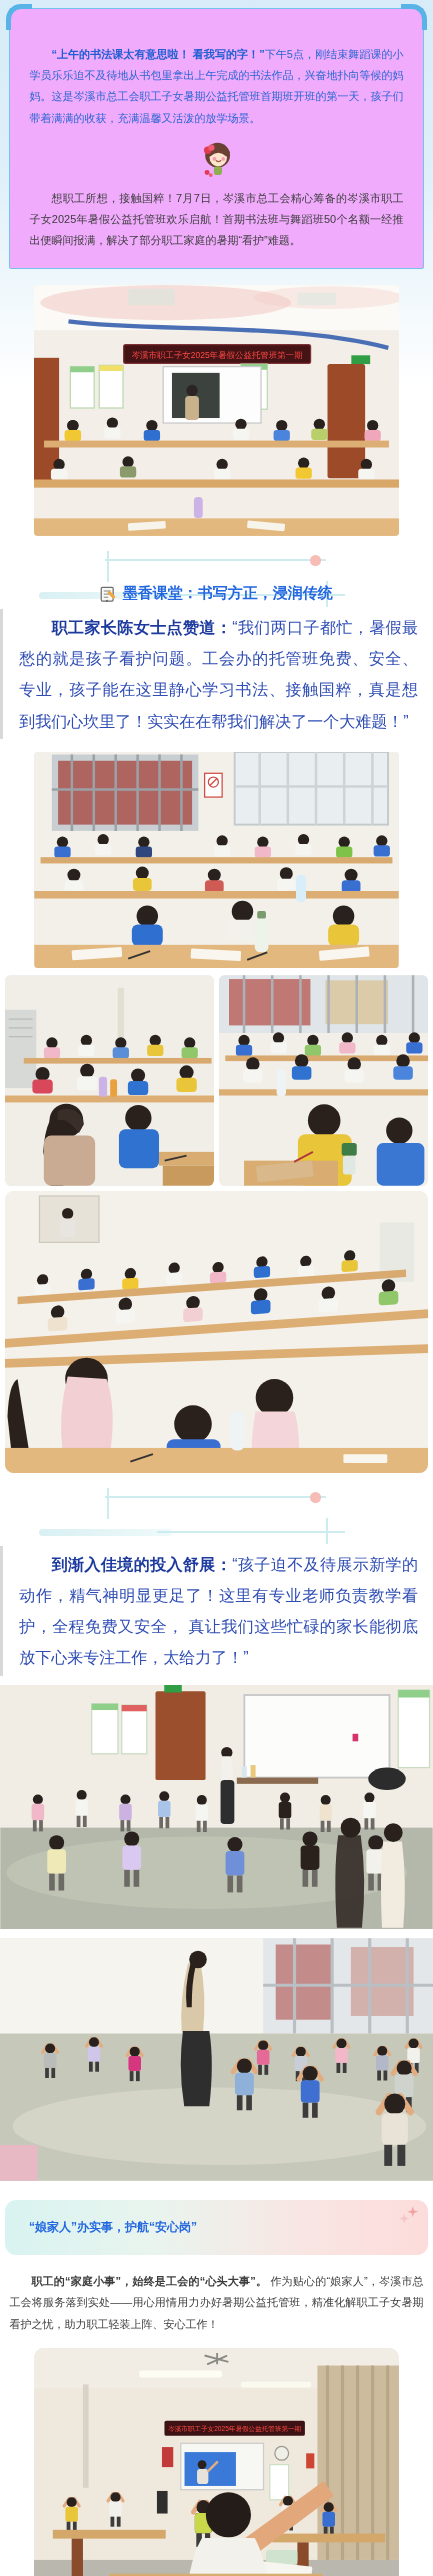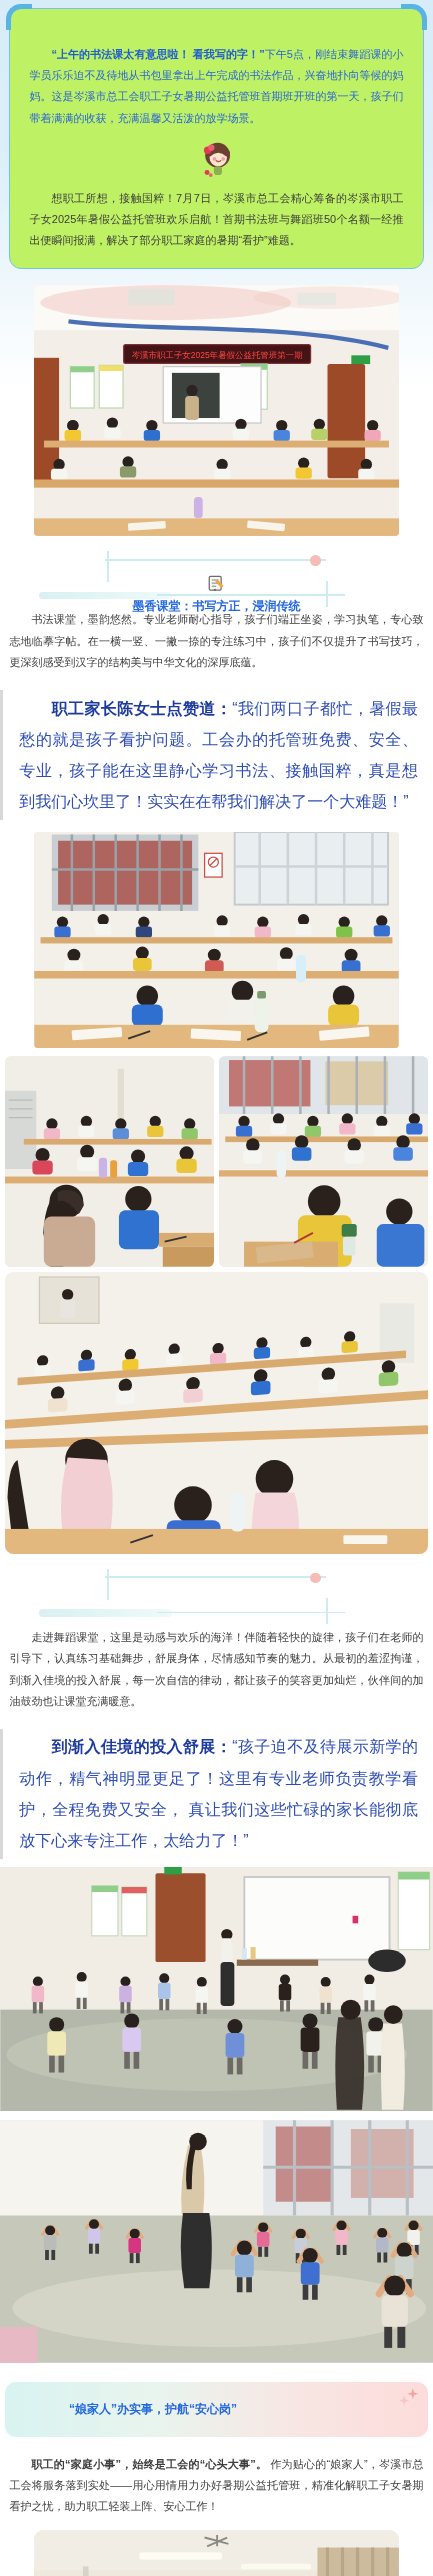--- a/index.html
+++ b/index.html
@@ -7,23 +7,23 @@
     width:433px;
     font-family:"Liberation Sans","DejaVu Sans",sans-serif;
     background:linear-gradient(180deg,#d7ecf8 0px,#ddeff9 163px,#ecf6fb 263px,#ffffff 389px,#ffffff 100%);
     overflow-x:hidden;
   }
   .page{width:433px;position:relative;}
 
   
   .intro-card{
     margin:7.5px 9.4px 0 9.4px;
-    background:#bef264;
+    background:#f0abfc;
     border:1.9px solid #74c3ed;
-    border-radius:12px;
+    border-radius:2px;
     padding:24px 19px 16.3px 19px;
     position:relative;
   }
   .corner{position:absolute;width:21px;height:21px;}
   .corner.tl{left:-4.4px;top:-4.4px;border-left:5.6px solid #58b4e6;border-top:5.6px solid #58b4e6;border-top-left-radius:15px;}
   .corner.tr{right:-4.4px;top:-4.4px;border-right:5.6px solid #58b4e6;border-top:5.6px solid #58b4e6;border-top-right-radius:15px;}
   .intro-text{
     font-size:11px;line-height:1.95;color:#2c66d4;text-align:justify;text-indent:2em;
   }
   .intro-text b{color:#1f5ed2;}
@@ -48,41 +48,41 @@
   
   .section-head{position:relative;text-align:center;margin:25px 0 19px 0;height:29px;}
   .section-head .deco-top{position:absolute;top:-2.5px;left:105px;width:221px;height:1.9px;background:#cdecef;}
   .section-head .deco-vert-left{position:absolute;top:-10px;left:107px;width:1.9px;height:31px;background:#cdecef;}
   .section-head .deco-dot{position:absolute;top:-6.3px;right:112px;width:10.7px;height:10.7px;border-radius:50%;background:#f6bcb6;}
   .section-head .deco-blob{position:absolute;bottom:-8.8px;left:39px;width:133px;height:7.5px;border-radius:5px;background:linear-gradient(90deg,#d9f0f2,#effafa);}
   .section-head .deco-bot-line{position:absolute;bottom:-5.6px;left:157px;width:188px;height:1.9px;background:#cdecef;}
   .section-head .deco-vert-right{position:absolute;bottom:-16.3px;right:105px;width:1.9px;height:26px;background:#cdecef;}
   .section-title{
     position:relative;display:inline-flex;align-items:center;gap:6.3px;
-    font-size:12px;font-weight:bold;color:#2468e0;padding-top:14px;flex-direction:column;
+    font-size:15px;font-weight:bold;color:#2468e0;padding-top:23px;
   }
 
   
   .quote{
     margin:16.3px 0 0 0;
     border-left:3.8px solid #d8d8d8;
     padding:2.5px 15px 2.5px 16.3px;
     font-size:16px;line-height:1.95;color:#2f4db4;text-align:justify;
   }
   .quote b{display:inline;color:#1d3a9e;}
   .quote .lead-indent{display:inline-block;width:2em;}
 
   
   .banner{
     position:relative;
     margin:19px 5px 0 5px;height:55px;border-radius:11.3px;
     background:linear-gradient(90deg,#d8f3f1 0%,#e9f4ee 35%,#f8e6e3 70%,#fcdcdb 100%);
     display:flex;align-items:center;
   }
-  .banner-title{font-size:12px;font-weight:bold;color:#2468e0;padding-left:24px;margin-left:40px;}
+  .banner-title{font-size:12px;font-weight:bold;color:#2468e0;padding-left:24px;}
   .banner .star{position:absolute;top:5px;right:8.8px;}
 
   .hidden-defs{position:absolute;width:0;height:0;overflow:hidden;}
 </style>
 </head>
 <body>
 
 <svg class="hidden-defs" aria-hidden="true">
   <defs>
     <g id="kid-sit">
@@ -199,21 +199,20 @@
         <line x1="6" y1="8" x2="17" y2="8" stroke="#9a9a9a" stroke-width="2"></line>
         <line x1="6" y1="13" x2="17" y2="13" stroke="#9a9a9a" stroke-width="2"></line>
         <line x1="6" y1="18" x2="13" y2="18" stroke="#9a9a9a" stroke-width="2"></line>
         <rect x="13" y="8" width="14" height="5" rx="1" fill="#f0a73e" transform="rotate(45 15 10)"></rect>
         <path d="M11,22 L14,25 L10.5,25.5 Z" fill="#4a4a4a" transform="rotate(45 12 23)"></path>
       </svg>
       <span>墨香课堂：书写方正，浸润传统</span>
     </span>
   </div>
 
-  <p class="para">书法课堂，墨韵悠然。专业老师耐心指导，孩子们端正坐姿，学习执笔，专心致志地临摹字帖。在一横一竖、一撇一捺的专注练习中，孩子们不仅提升了书写技巧，更深刻感受到汉字的结构美与中华文化的深厚底蕴。</p>
 
   <div class="quote">
     <span class="lead-indent"></span><b>职工家长陈女士点赞道：</b><span>“我们两口子都忙，暑假最愁的就是孩子看护问题。工会办的托管班免费、安全、专业，孩子能在这里静心学习书法、接触国粹，真是想到我们心坎里了！实实在在帮我们解决了一个大难题！”</span>
   </div>
 
   <div class="photo photo-center" style="margin-top:12.5px;">
     <svg width="365" height="216" viewBox="0 0 582 345">
       <rect width="582" height="345" fill="#f3f0e9"></rect>
       <rect x="28" y="4" width="234" height="122" fill="#c9ced2"></rect>
       <rect x="38" y="14" width="214" height="102" fill="#a84b44" opacity="0.8"></rect>
@@ -396,21 +395,20 @@
 
   <div class="section-head">
     <span class="deco-top"></span>
     <span class="deco-vert-left"></span>
     <span class="deco-dot"></span>
     <span class="deco-blob"></span>
     <span class="deco-bot-line"></span>
     <span class="deco-vert-right"></span>
   </div>
 
-  <p class="para">走进舞蹈课堂，这里是动感与欢乐的海洋！伴随着轻快的旋律，孩子们在老师的引导下，认真练习基础舞步，舒展身体，尽情感知节奏的魅力。从最初的羞涩拘谨，到渐入佳境的投入舒展，每一次自信的律动，都让孩子的笑容更加灿烂，伙伴间的加油鼓劲也让课堂充满暖意。</p>
 
   <div class="quote">
     <span class="lead-indent"></span><b>到渐入佳境的投入舒展：</b><span>“孩子迫不及待展示新学的动作，精气神明显更足了！这里有专业老师负责教学看护，全程免费又安全， 真让我们这些忙碌的家长能彻底放下心来专注工作，太给力了！”</span>
   </div>
 
   <div class="photo photo-full">
     <svg width="433" height="244" viewBox="0 0 691 390">
       <rect width="691" height="390" fill="#f1ede5"></rect>
       <rect x="0" y="228" width="691" height="162" fill="#b4b8ab"></rect>
       <ellipse cx="330" cy="300" rx="320" ry="58" fill="#c3c7b8" opacity="0.7"></ellipse>

